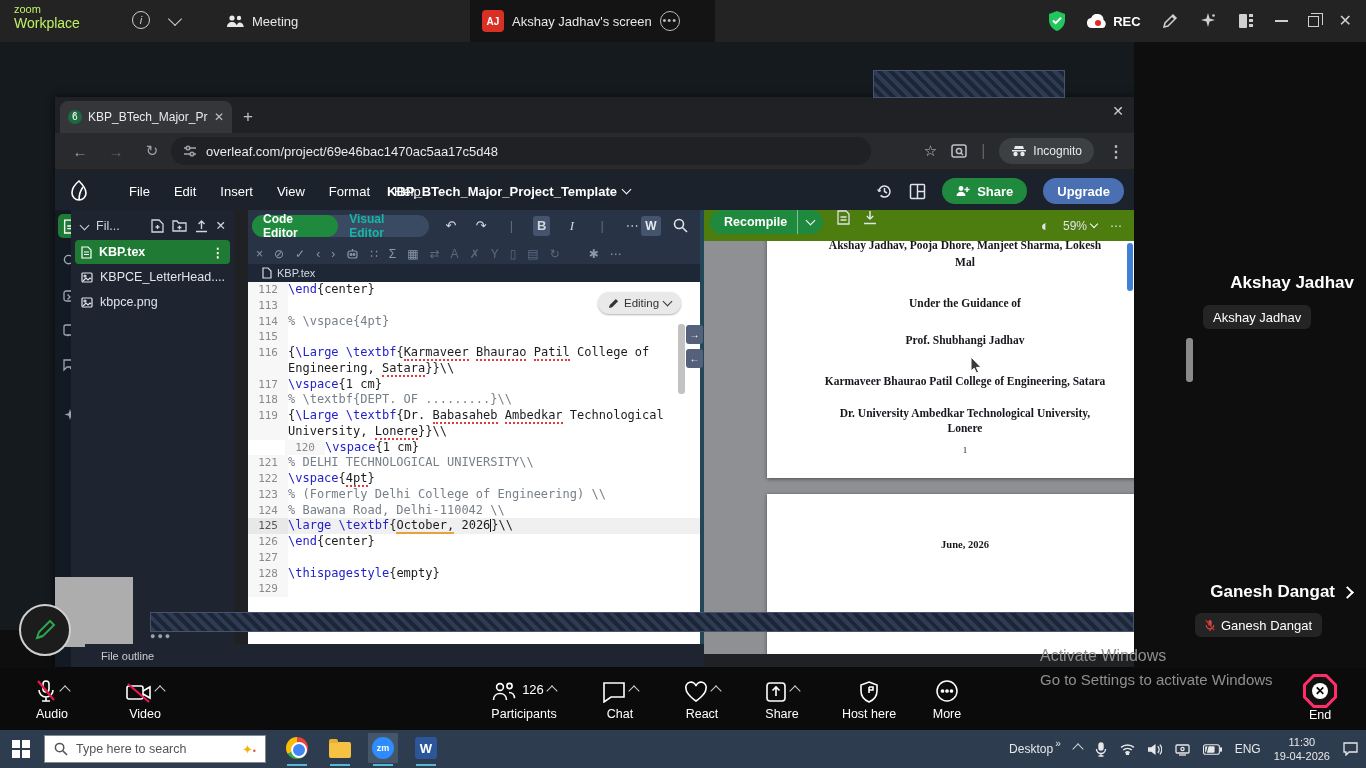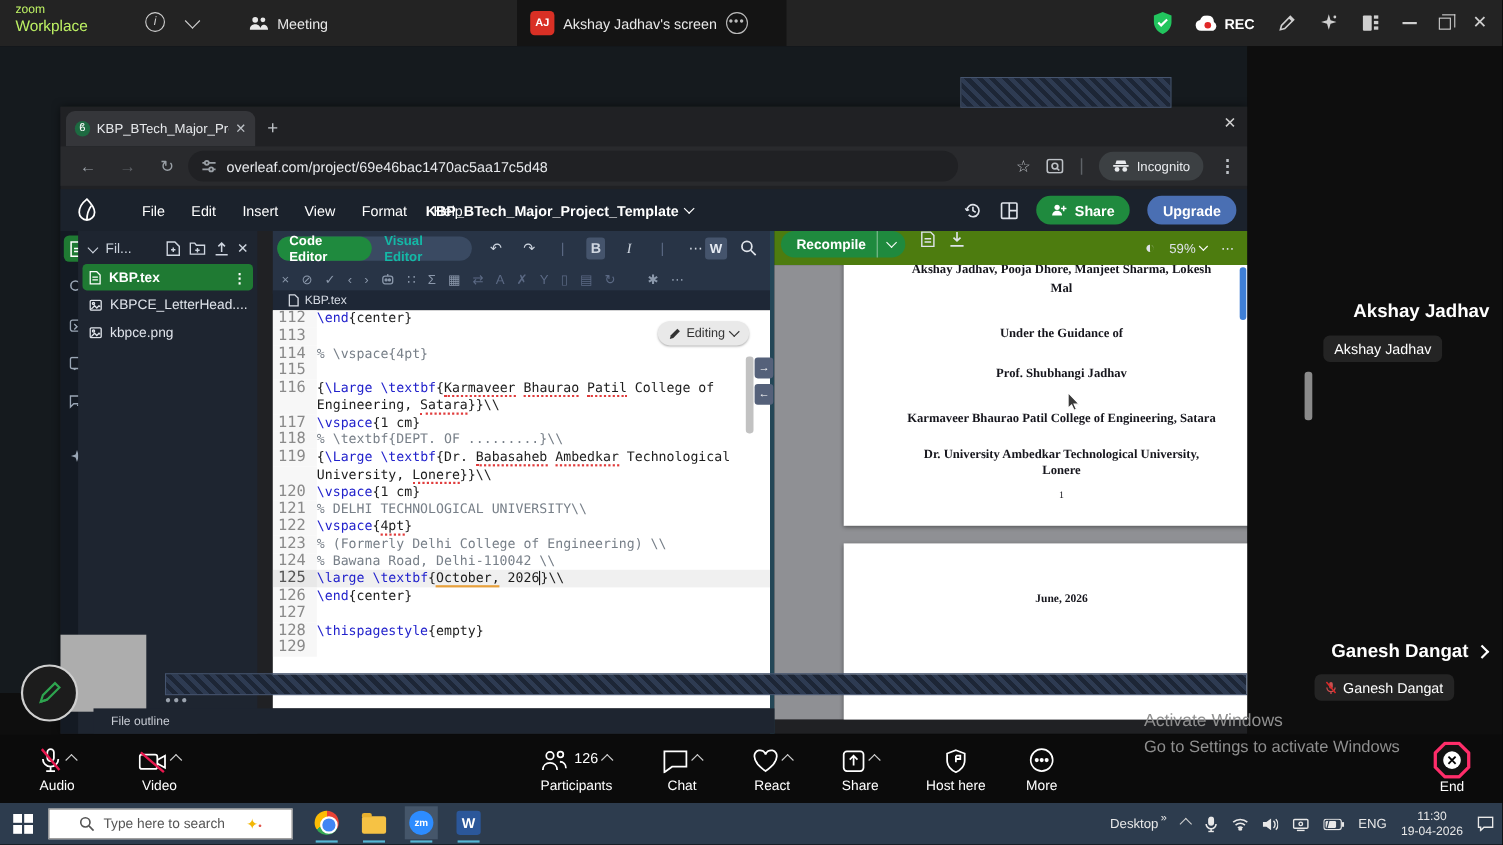--- a/index.html
+++ b/index.html
@@ -79,21 +79,21 @@
   .edrow1 .right, .edrow2 .right{margin-left:auto;display:flex;gap:12px;padding-right:12px;}
   .wf{background:#45546c;color:#e6ebf2;border-radius:3px;width:20px;height:20px;text-align:center;line-height:20px;font-weight:bold;font-size:12px;}
 
   .filetab{position:absolute;left:193px;top:167px;width:452px;height:18px;background:#1e2736;color:#d6dbe4;
            font-size:11px;display:flex;align-items:center;gap:5px;padding-left:14px;}
 
   .code{position:absolute;left:193px;top:185px;width:452px;height:362px;background:#fff;overflow:hidden;
         font-family:"DejaVu Sans Mono",monospace;font-size:12px;}
   .crow{display:flex;height:15.75px;line-height:15.75px;white-space:pre;}
   .crow.active{background:#f0f0f0;}
-  .gut{width:40px;flex:none;background:#f7f7f7;color:#8a8a8a;text-align:right;padding-right:10px;font-size:14px;}
+  .gut{width:40px;flex:none;background:#f7f7f7;color:#8a8a8a;text-align:right;padding-right:10px;font-size:11px;}
   .crow.active .gut{background:#e8e8e8;color:#555;}
   .cmd{color:#2222cc;}
   .arg{color:#1c1c1c;}
   .com{color:#777f88;}
   .sp{color:#1c1c1c;border-bottom:2px dotted #e03c3c;}
   .warn{color:#1c1c1c;border-bottom:2px solid #e8a13c;}
   .caret{display:inline-block;width:1px;height:13px;background:#111;vertical-align:middle;}
   .editing-pill{position:absolute;left:543px;top:195px;height:22px;background:#e9e9e9;border-radius:11px;color:#333;
                 font-size:11.5px;display:flex;align-items:center;gap:5px;padding:0 10px;box-shadow:0 1px 2px rgba(0,0,0,.3);}
   .ed-scroll{position:absolute;left:623px;top:227px;width:7px;height:70px;background:#c2c2c2;border-radius:3px;}
@@ -167,21 +167,21 @@
   .activate .l2{font-size:15px;margin-top:6px;}
 
   .penbtn{position:absolute;left:19px;top:604px;width:52px;height:52px;border-radius:50%;background:#1c1c1c;
           border:2px solid #cfcfcf;display:flex;align-items:center;justify-content:center;}
 
   
   .vtask{position:absolute;left:0;top:730px;width:1366px;height:38px;background:#2d3c4e;color:#e8e8e8;}
   .vstart{position:absolute;left:12px;top:10px;width:18px;height:18px;display:grid;grid-template-columns:8px 8px;grid-gap:2px;}
   .vstart div{background:#fff;width:8px;height:8px;}
   .vsearch{position:absolute;left:44px;top:5px;width:222px;height:28px;background:#fff;border:1px solid #888;
-           display:flex;align-items:center;gap:8px;padding:0 27px;color:#555;font-size:12.5px;}
+           display:flex;align-items:center;gap:8px;padding:0 9px;color:#555;font-size:12.5px;}
   .vsearch .spark{margin-left:auto;color:#f2b705;font-size:13px;}
   .vapps{position:absolute;left:282px;top:3px;display:flex;gap:13px;}
   .vapp{width:30px;height:30px;display:flex;align-items:center;justify-content:center;position:relative;}
   .vapp.active{background:#45566a;}
   .vapp .runner{position:absolute;bottom:-3px;left:5px;width:20px;height:2.5px;background:#56b8d6;}
   .vtray{position:absolute;right:0;top:0;height:38px;display:flex;align-items:center;gap:13px;padding-right:8px;font-size:12px;color:#e8e8e8;}
   .vclock{font-size:11px;text-align:center;line-height:1.3;}
   .desktop-label{display:flex;align-items:flex-start;gap:2px;}
 
   
@@ -524,21 +524,21 @@
           <div class="crow" style="padding-right: 8px;"><span class="gut">112</span><span class="cline"><span class="cmd">\end</span><span class="arg">{center}</span></span></div>
           <div class="crow" style="padding-right: 8px;"><span class="gut">113</span><span class="cline"></span></div>
           <div class="crow" style="padding-right: 8px;"><span class="gut">114</span><span class="cline"><span class="com">% \vspace{4pt}</span></span></div>
           <div class="crow" style="padding-right: 8px;"><span class="gut">115</span><span class="cline"></span></div>
           <div class="crow" style="padding-right: 8px;"><span class="gut">116</span><span class="cline"><span class="arg">{</span><span class="cmd">\Large</span><span class="arg"> </span><span class="cmd">\textbf</span><span class="arg">{</span><span class="sp">Karmaveer</span><span class="arg"> </span><span class="sp">Bhaurao</span><span class="arg"> </span><span class="sp">Patil</span><span class="arg"> College of</span></span></div>
           <div class="crow" style="padding-right: 8px;"><span class="gut"></span><span class="cline"><span class="arg">Engineering, </span><span class="sp">Satara</span><span class="arg">}}\\</span></span></div>
           <div class="crow" style="padding-right: 8px;"><span class="gut">117</span><span class="cline"><span class="cmd">\vspace</span><span class="arg">{1 cm}</span></span></div>
           <div class="crow" style="padding-right: 8px;"><span class="gut">118</span><span class="cline"><span class="com">% \textbf{DEPT. OF .........}\\</span></span></div>
           <div class="crow" style="padding-right: 8px;"><span class="gut">119</span><span class="cline"><span class="arg">{</span><span class="cmd">\Large</span><span class="arg"> </span><span class="cmd">\textbf</span><span class="arg">{Dr. </span><span class="sp">Babasaheb</span><span class="arg"> </span><span class="sp">Ambedkar</span><span class="arg"> Technological</span></span></div>
           <div class="crow" style="padding-right: 8px;"><span class="gut"></span><span class="cline"><span class="arg">University, </span><span class="sp">Lonere</span><span class="arg">}}\\</span></span></div>
-          <div class="crow" style="padding-right: 4px;"><span class="gut">120</span><span class="cline"><span class="cmd">\vspace</span><span class="arg">{1 cm}</span></span></div>
+          <div class="crow" style="padding-right: 4px; margin-left: 37px;"><span class="gut">120</span><span class="cline"><span class="cmd">\vspace</span><span class="arg">{1 cm}</span></span></div>
           <div class="crow" style="padding-right: 8px;"><span class="gut">121</span><span class="cline"><span class="com">% DELHI TECHNOLOGICAL UNIVERSITY\\</span></span></div>
           <div class="crow" style="padding-right: 8px;"><span class="gut">122</span><span class="cline"><span class="cmd">\vspace</span><span class="arg">{</span><span class="sp">4pt</span><span class="arg">}</span></span></div>
           <div class="crow" style="padding-right: 8px;"><span class="gut">123</span><span class="cline"><span class="com">% (Formerly Delhi College of Engineering) \\</span></span></div>
           <div class="crow" style="padding-right: 8px;"><span class="gut">124</span><span class="cline"><span class="com">% Bawana Road, Delhi-110042 \\</span></span></div>
           <div class="crow active" style="padding-right: 8px;"><span class="gut">125</span><span class="cline"><span class="cmd">\large</span><span class="arg"> </span><span class="cmd">\textbf</span><span class="arg">{</span><span class="warn">October,</span><span class="arg"> 2026</span><span class="caret"></span><span class="arg">}\\</span></span></div>
           <div class="crow" style="padding-right: 8px;"><span class="gut">126</span><span class="cline"><span class="cmd">\end</span><span class="arg">{center}</span></span></div>
           <div class="crow" style="padding-right: 8px;"><span class="gut">127</span><span class="cline"></span></div>
           <div class="crow" style="padding-right: 16px;"><span class="gut">128</span><span class="cline"><span class="cmd">\thispagestyle</span><span class="arg">{empty}</span></span></div>
           <div class="crow" style="padding-right: 8px;"><span class="gut">129</span><span class="cline"></span></div>
           <div class="crow" style="padding-right: 8px; margin-top: 48px;"><span class="gut">130</span><span class="cline"><span class="cmd">\newpage</span></span></div>

